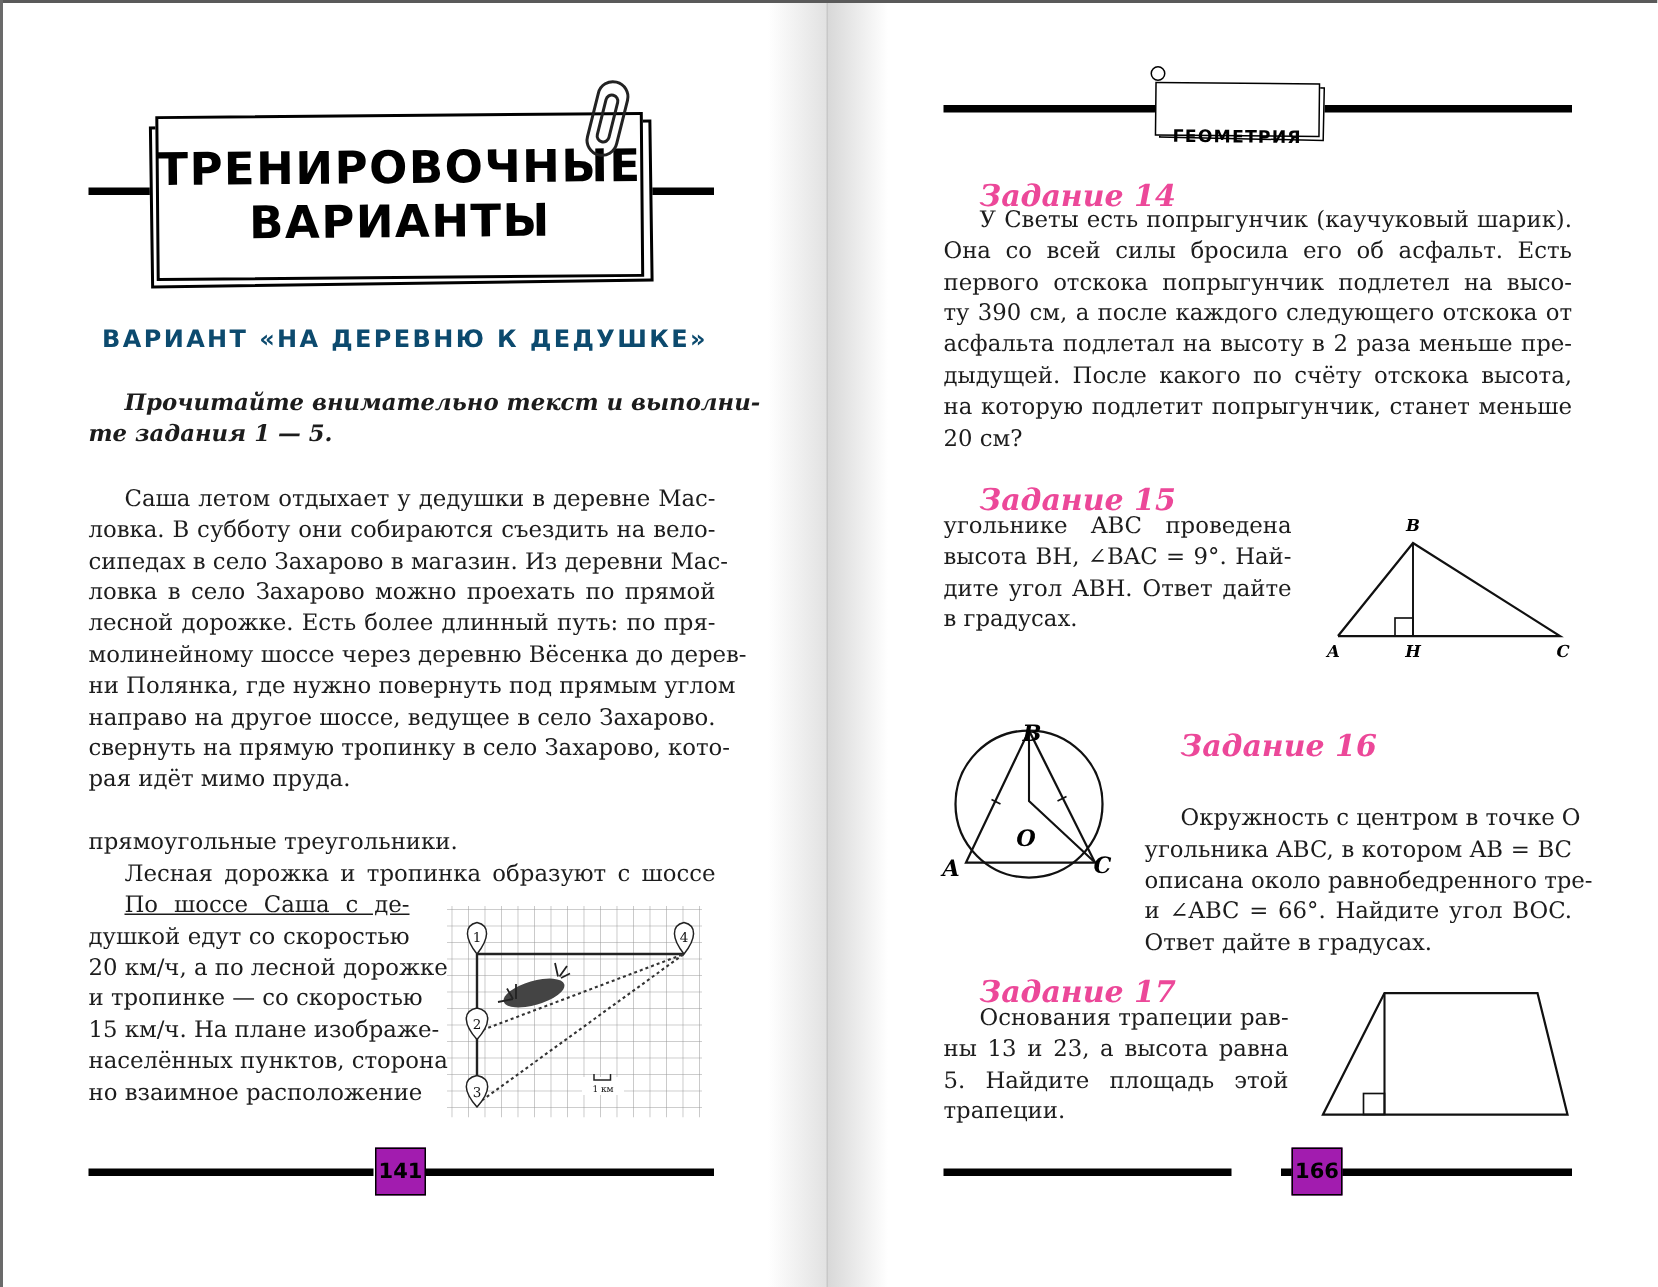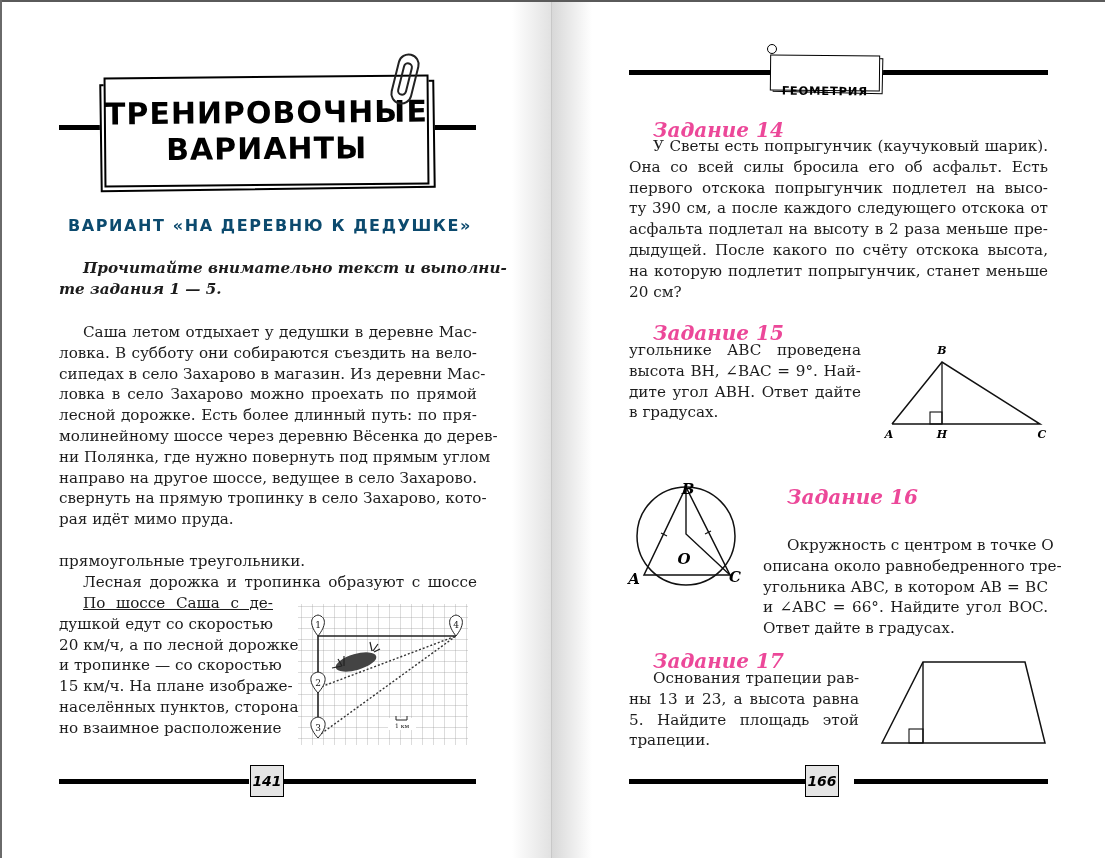--- a/index.html
+++ b/index.html
@@ -29,21 +29,21 @@
 
   .variant-title { position: absolute; left: 68px; top: 216px; font-family: "DejaVu Sans", "Liberation Sans", sans-serif; font-weight: 900; font-size: 16px; letter-spacing: 1.6px; color: #0c4a6e; white-space: nowrap; }
 
   .para { position: absolute; font-size: 15.2px; line-height: 20.8px; text-align: justify; color: #1c1c1c; }
   .para .ln { display: block; text-align: justify; text-align-last: justify; white-space: nowrap; }
   .para .ln.last { text-align-last: left; }
   .italic-bold { font-style: italic; font-weight: bold; }
 
   .map { position: absolute; left: 298px; top: 604px; width: 170px; height: 141px; }
 
-  .pagenum { position: absolute; width: 34px; height: 32px; border: 1.5px solid #000; background: #e5e5e5; font-family: "DejaVu Sans", "Liberation Sans", sans-serif; font-weight: 900; font-size: 14px; display: flex; align-items: center; justify-content: center; color: #000; font-style: italic; }
+  .pagenum { position: absolute; width: 34px; height: 32px; border: 1.5px solid #000; background: #a21caf; font-family: "DejaVu Sans", "Liberation Sans", sans-serif; font-weight: 900; font-size: 14px; display: flex; align-items: center; justify-content: center; color: #000; }
 
   
   .tag-back { position: absolute; left: 773px; top: 57px; width: 110px; height: 36px; border: 1.5px solid #000; background: #fff; transform: rotate(1.2deg); }
   .tag { position: absolute; left: 770px; top: 55px; width: 110px; height: 36px; border: 1.5px solid #000; background: #fff; display: flex; align-items: center; justify-content: center; transform: rotate(0.6deg); }
   .tag span { font-family: "DejaVu Sans", "Liberation Sans", sans-serif; font-weight: 900; font-size: 11.5px; letter-spacing: 0.8px; color: #000; margin-top: 36px; }
   .pin { position: absolute; left: 767px; top: 44px; width: 10px; height: 10px; border: 1.5px solid #000; border-radius: 50%; background: #fff; }
 
   .task-title { position: absolute; font-style: italic; font-weight: bold; font-size: 20px; color: #ec4899; white-space: nowrap; }
   svg text { font-family: "DejaVu Serif", "Liberation Serif", serif; }
 </style>
@@ -196,34 +196,34 @@
   <line x1="37" y1="53" x2="43" y2="56" stroke="#111" stroke-width="1.2"></line>
   <line x1="81" y1="54" x2="87" y2="51" stroke="#111" stroke-width="1.2"></line>
   <text x="64" y="14" font-size="15" font-style="italic" font-weight="bold" text-anchor="middle">B</text>
   <text x="60" y="84" font-size="15" font-style="italic" font-weight="bold" text-anchor="middle">O</text>
   <text x="10" y="104" font-size="15" font-style="italic" font-weight="bold" text-anchor="middle">A</text>
   <text x="111" y="102" font-size="15" font-style="italic" font-weight="bold" text-anchor="middle">C</text>
 </svg>
 <div class="task-title" style="left:787px; top:485px;">Задание 16</div>
 <div class="para" style="left:763px; top:488px; width:285px;margin-top:47px;">
   <span class="ln" style="padding-left:24px;">Окружность с центром в точке O</span>
+  <span class="ln">угольника ABC, в котором AB = BC</span>
   <span class="ln">описана около равнобедренного тре-</span>
-  <span class="ln">угольника ABC, в котором AB = BC</span>
   <span class="ln">и ∠ABC = 66°. Найдите угол BOC.</span>
   <span class="ln last">Ответ дайте в градусах.</span>
 </div>
 
 <div class="task-title" style="left:653px; top:649px;">Задание 17</div>
 <div class="para" style="left:629px; top:668px; width:230px;">
   <span class="ln" style="padding-left:24px;">Основания трапеции рав-</span>
   <span class="ln">ны 13 и 23, а высота равна</span>
   <span class="ln">5. Найдите площадь этой</span>
   <span class="ln last">трапеции.</span>
 </div>
 <svg style="position:absolute; left:878px; top:658px;" width="175" height="90" viewBox="0 0 175 90">
   <polygon points="4,85 45,4 147,4 167,85" fill="none" stroke="#111" stroke-width="1.5"></polygon>
   <line x1="45" y1="4" x2="45" y2="85" stroke="#111" stroke-width="1.4"></line>
   <rect x="31" y="71" width="14" height="14" fill="none" stroke="#111" stroke-width="1.1"></rect>
 </svg>
 
 <div class="rule" style="left:629px; top:779px; width:192px;"></div>
 <div class="rule" style="left:854px; top:779px; width:194px;"></div>
-<div class="pagenum" style="left:805px; top:765px;text-align:right;">166</div>
+<div class="pagenum" style="left:861px; top:765px;text-align:right;">166</div>
 
 </body></html>

